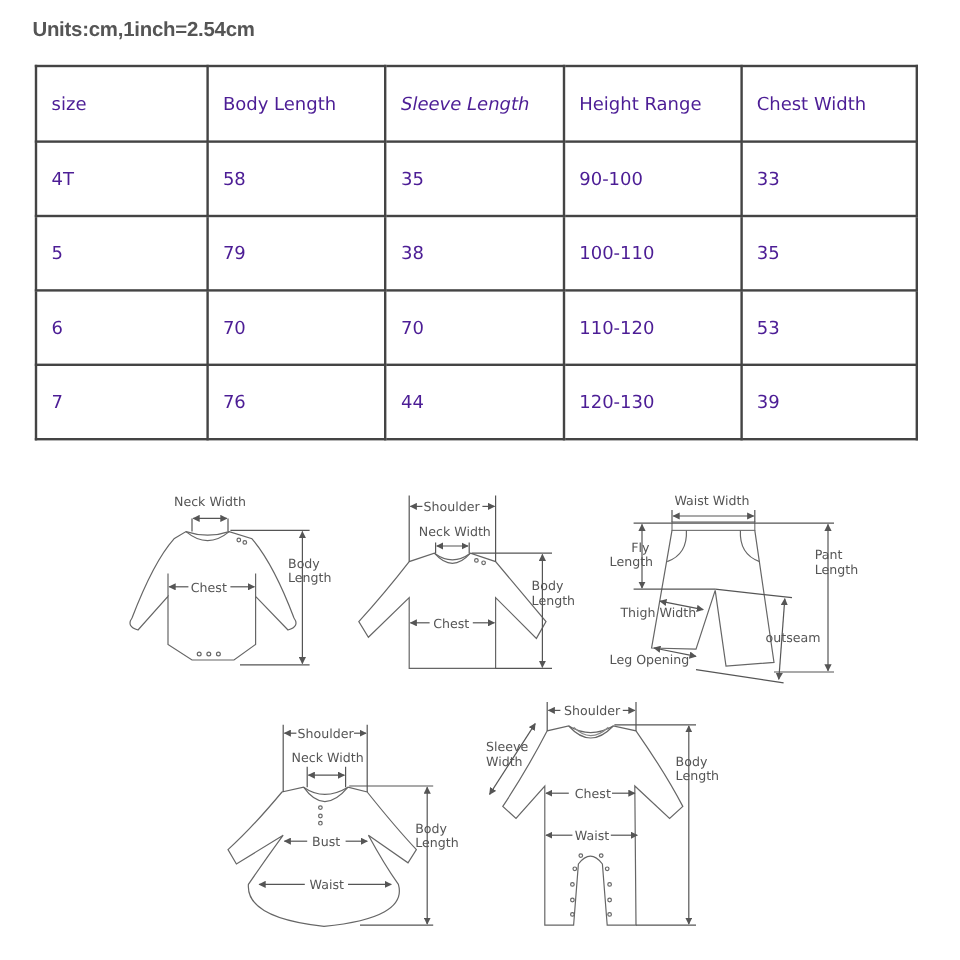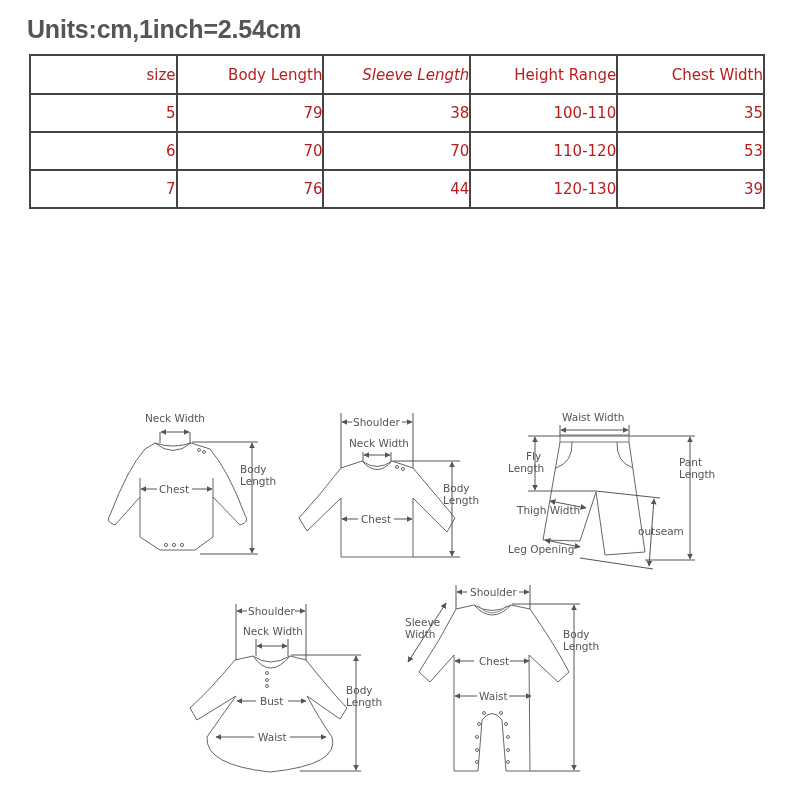--- a/index.html
+++ b/index.html
@@ -1,37 +1,44 @@
 <!DOCTYPE html>
 <html><head>
   <meta charset="utf-8">
   <style>
     html, body { margin: 0; padding: 0; background: #ffffff; }
     body { width: 800px; height: 800px; position: relative; overflow: hidden; font-family: "DejaVu Sans", sans-serif; color: #333; }
-    .units { position: absolute; left: 27px; top: 15px; font-family: "Liberation Sans", sans-serif; font-weight: bold; font-size: 25px; color: #555; letter-spacing: -0.2px; }
+    .units { position: absolute; left: 27px; top: 15px; font-family: "Liberation Sans", sans-serif; font-weight: bold; font-size: 17px; color: #555; letter-spacing: -0.2px; }
     table.size-table { position: absolute; left: 29px; top: 54px; border-collapse: collapse; width: 736px; }
-    table.size-table td, table.size-table th { border: 2px solid #444; height: 36px; padding: 0; text-align: right; font-weight: normal; font-size: 15px; color: #b91c1c; font-family: "DejaVu Sans", sans-serif; }
+    table.size-table td, table.size-table th { border: 2px solid #444; height: 36px; padding: 12px; text-align: left; font-weight: normal; font-size: 15px; color: #4c1d95; font-family: "DejaVu Sans", sans-serif; }
     table.size-table th { height: 37px; }
     .col0 { width: 146px; } .col1 { width: 146px; } .col2 { width: 146px; font-style: italic; } .col3 { width: 146px; } .col4 { width: 146px; }
     svg.diagrams { position: absolute; left: 0; top: 0; }
     svg text { font-family: "DejaVu Sans", sans-serif; font-size: 10.5px; fill: #555; }
   </style>
 </head>
 <body>
 
 <div class="units">Units:cm,1inch=2.54cm</div>
 
 <table class="size-table">
   <tbody>
       <tr>
     <th class="col0">size</th>
     <th class="col1">Body Length</th>
     <th class="col2">Sleeve Length</th>
     <th class="col3">Height Range</th>
     <th class="col4">Chest Width</th>
+  </tr>
+  <tr>
+    <td>4T</td>
+    <td>58</td>
+    <td>35</td>
+    <td>90-100</td>
+    <td>33</td>
   </tr>
   <tr>
     <td>5</td>
     <td>79</td>
     <td>38</td>
     <td>100-110</td>
     <td>35</td>
   </tr>
   <tr>
     <td>6</td>

